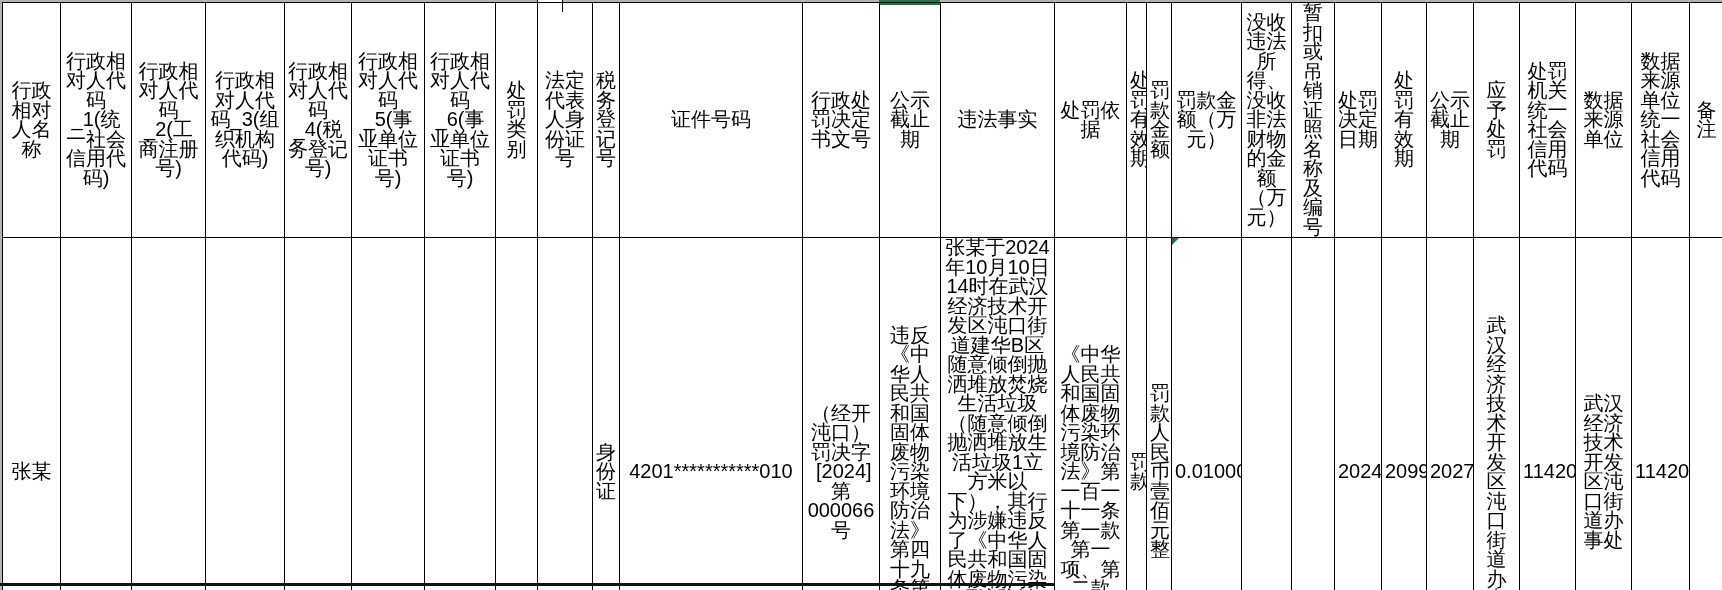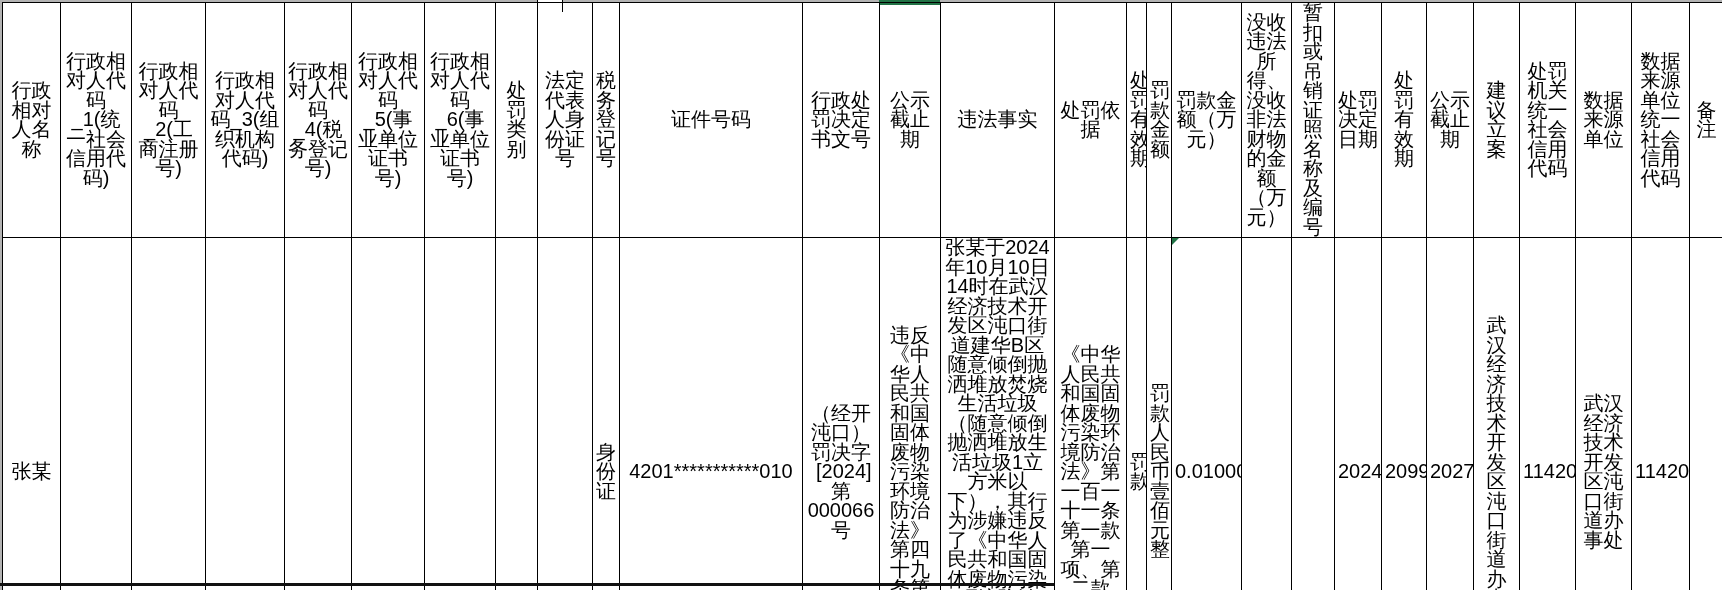--- a/index.html
+++ b/index.html
@@ -87,21 +87,21 @@
     <th>违法事实</th>
     <th>处罚依据</th>
     <th>处罚有效期</th>
     <th>罚款金额</th>
     <th>罚款金额（万元）</th>
     <th>没收违法所得、没收非法财物的金额（万元）</th>
     <th>暂扣或吊销证照名称及编号</th>
     <th>处罚决定日期</th>
     <th>处罚有效期</th>
     <th>公示截止期</th>
-    <th>建议立案</th>
+    <th>应予处罚</th>
     <th>处罚机关统一社会信用代码</th>
     <th>数据来源单位</th>
     <th>数据来源单位统一社会信用代码</th>
     <th>备注</th>
   </tr>
   <tr class="data">
     <td>张某</td>
     <td></td>
     <td></td>
     <td></td>

